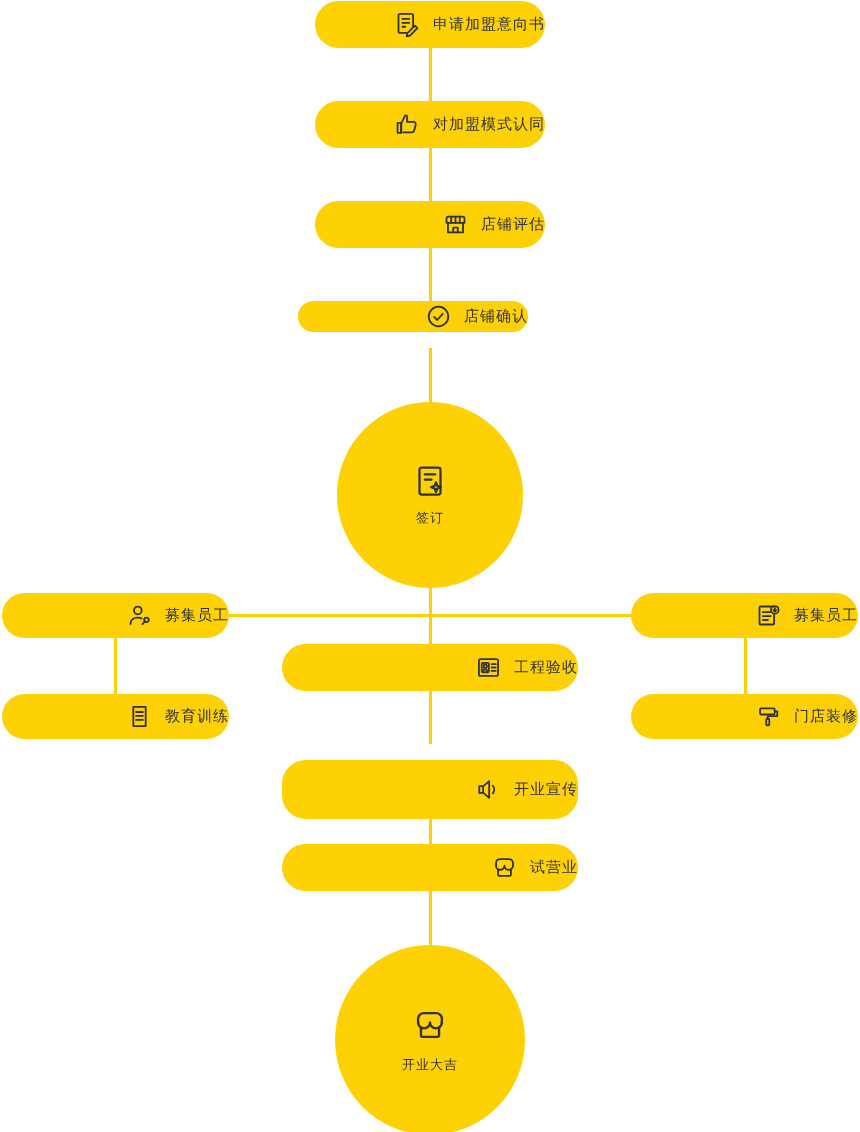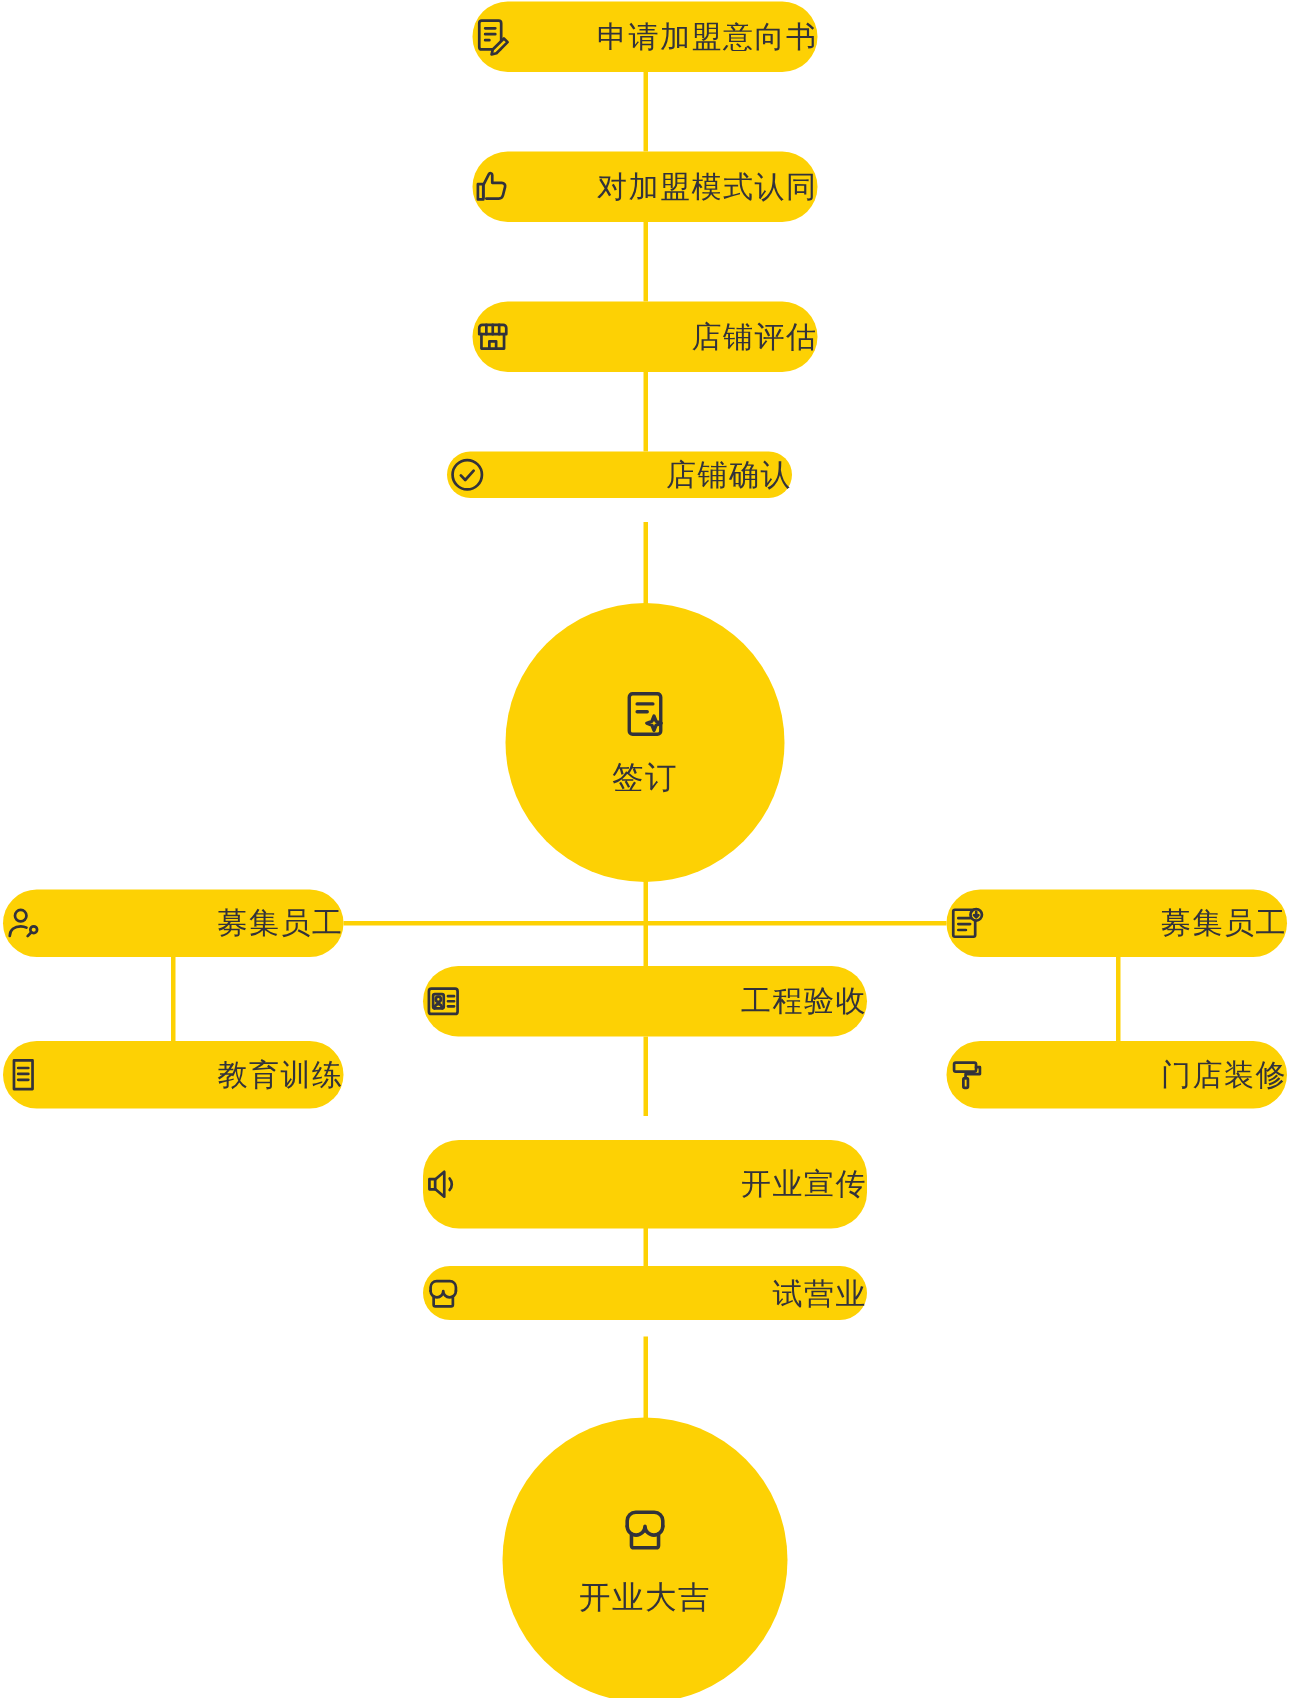--- a/index.html
+++ b/index.html
@@ -7,28 +7,28 @@
   body { font-family:"Liberation Sans", sans-serif; }
   .canvas {
     position:relative; width:860px; height:1132px;
     background:#ffffff; overflow:hidden;
   }
   .conn { position:absolute; background:#FDD104; }
   .conn.v { width:3px; }
   .conn.h { height:3px; }
   .pill {
     position:absolute; background:#FDD104; border-radius:24px;
-    display:flex; align-items:center; justify-content:space-between; gap:12px;
-    color:#32323B; font-size:20px; font-weight:500; letter-spacing:1px;
+    display:flex; align-items:center; justify-content:flex-end; gap:12px;
+    color:#32323B; font-size:15px; font-weight:500; letter-spacing:1px;
     white-space:nowrap;
   }
   .circle {
     position:absolute; background:#FDD104; border-radius:50%;
     display:flex; flex-direction:column; align-items:center; justify-content:center;
-    color:#32323B; font-size:21px; font-weight:500; letter-spacing:1px;
+    color:#32323B; font-size:13px; font-weight:500; letter-spacing:1px;
     text-align:center;
   }
   .circle .l1 { margin-top:10px; }
   .circle .l2 { margin-top:14px; }
   .circle .single { margin-top:12px; }
   svg { display:block; }
 </style>
 </head>
 <body>
 
@@ -140,21 +140,21 @@
 
   <div class="pill" style="left:282px;top:760px;width:296px;height:59px">
     <svg width="27" height="27" viewBox="0 0 24 24" fill="none" stroke="#32323B" stroke-width="1.6" stroke-linecap="round" stroke-linejoin="round">
       <rect x="3.8" y="9" width="3.4" height="6"></rect>
       <path d="M7.2 9.2l5.4-4.6v14.8l-5.4-4.6"></path>
       <path d="M15.8 8.6a5.2 5.2 0 0 1 0 6.8"></path>
     </svg>
     <span>开业宣传</span>
   </div>
 
-  <div class="pill" style="left:282px;top:844px;width:296px;height:36px">
+  <div class="pill" style="left:282px;top:844px;width:296px;height:47px">
     <svg width="27" height="27" viewBox="0 0 24 24" fill="none" stroke="#32323B" stroke-width="1.6" stroke-linecap="round" stroke-linejoin="round">
       <path d="M4.5 10.4V8.1c0-2 1.6-3.6 3.6-3.6h7.8c2 0 3.6 1.6 3.6 3.6v2.3"></path>
       <path d="M4.5 10.4a3.75 3.75 0 0 0 7.5 0 3.75 3.75 0 0 0 7.5 0"></path>
       <path d="M6.3 13.7v4.8c0 .6.4 1 1 1h9.4c.6 0 1-.4 1-1v-4.8"></path>
     </svg>
     <span>试营业</span>
   </div>
 
   <div class="circle" style="left:335px;top:945px;width:190px;height:190px">
     <svg width="38" height="38" viewBox="0 0 24 24" fill="none" stroke="#32323B" stroke-width="1.5" stroke-linecap="round" stroke-linejoin="round">

